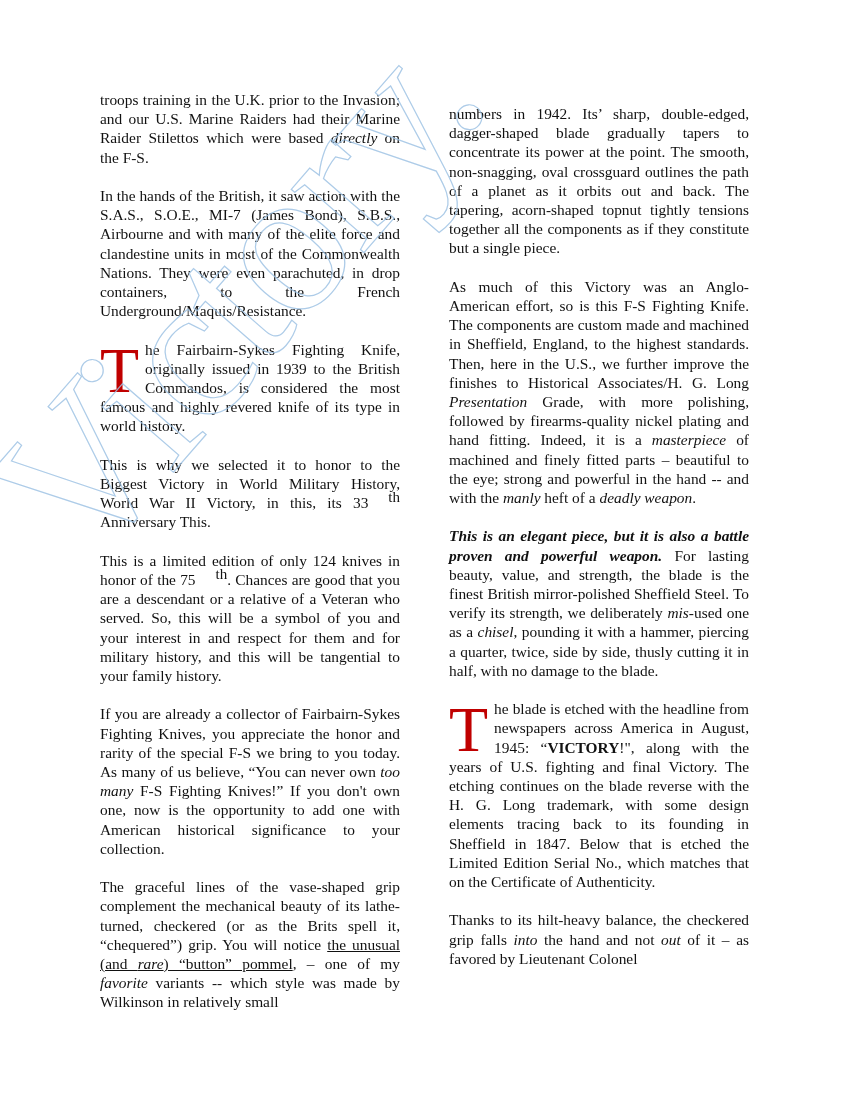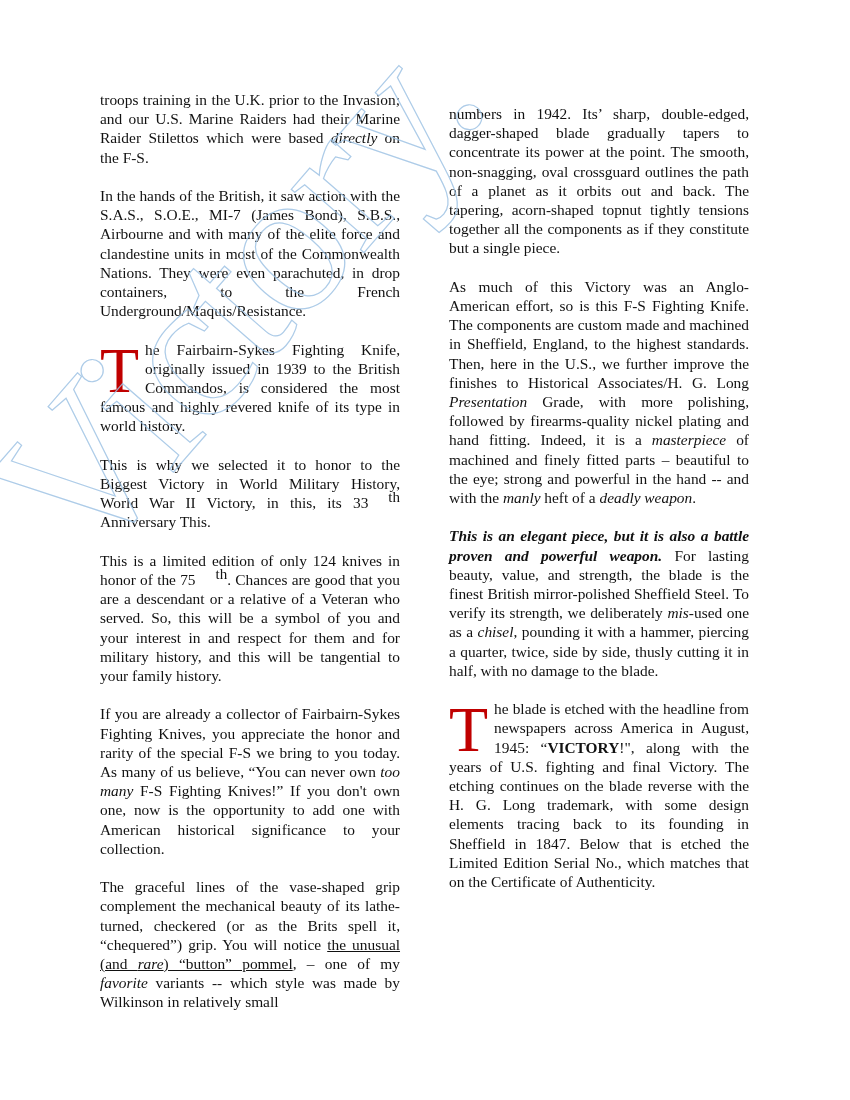--- a/index.html
+++ b/index.html
@@ -71,16 +71,17 @@
 
   <div class="col col-right">
     <p>numbers in 1942.  Its’ sharp, double-edged, dagger-shaped blade gradually tapers to concentrate its power at the point. The smooth, non-snagging, oval crossguard outlines the path of a planet as it orbits out and back.  The tapering, acorn-shaped topnut tightly tensions together all the components as if they constitute but a single piece.</p>
 
     <p><span>As much of this Victory was an Anglo-American effort, so is this F-S Fighting Knife.  The components are custom made and machined in Sheffield, England, to the highest standards.  Then, here in the U.S., we further improve the finishes to Historical Associates/H. G. Long </span><em>Presentation</em><span> Grade, with more polishing, followed by firearms-quality nickel plating and hand fitting.  Indeed, it is a </span><em>masterpiece</em><span> of machined and finely fitted parts – beautiful to the eye; strong and powerful in the hand -- and with the </span><em>manly</em><span> heft of a </span><em>deadly weapon</em><span>.</span></p>
 
     <p><strong><em>This is an elegant piece, but it is also a battle proven and powerful weapon.</em></strong><span>  For lasting beauty, value, and strength, the blade is the finest British mirror-polished Sheffield Steel. To verify its strength, we deliberately </span><em>mis</em><span>-used one as a </span><em>chisel</em><span>, pounding it with a hammer, piercing a quarter, twice, side by side, thusly cutting it in half, with no damage to the blade.</span></p>
 
     <p><span class="dropcap">T</span><span>he blade is etched with the headline from newspapers across America in August, 1945:  “</span><strong>VICTORY</strong><span>!", along with the years of U.S. fighting and final Victory.  The etching continues on the blade reverse with the H. G. Long trademark, with some design elements tracing back to its founding in Sheffield in 1847.  Below that is etched the Limited Edition Serial No., which matches that on the Certificate of Authenticity.</span></p>
 
+    <p><span>Thanks to its hilt-heavy balance, the checkered grip falls </span><em>into</em><span> the hand and not </span><em>out</em><span> of it – as favored by Lieutenant Colonel</span></p>
   </div>
 
   <div class="watermark">Victory.</div>
 </div>
 
 </body></html>

